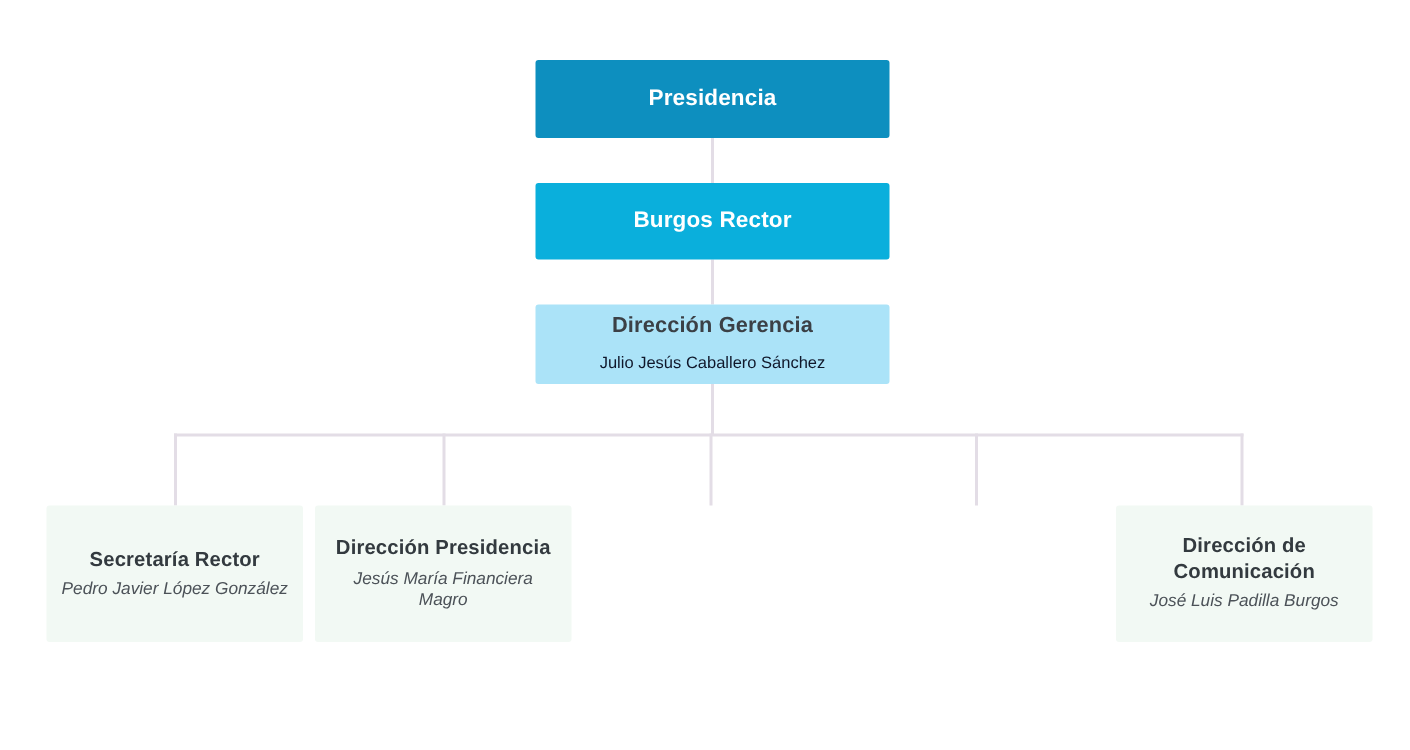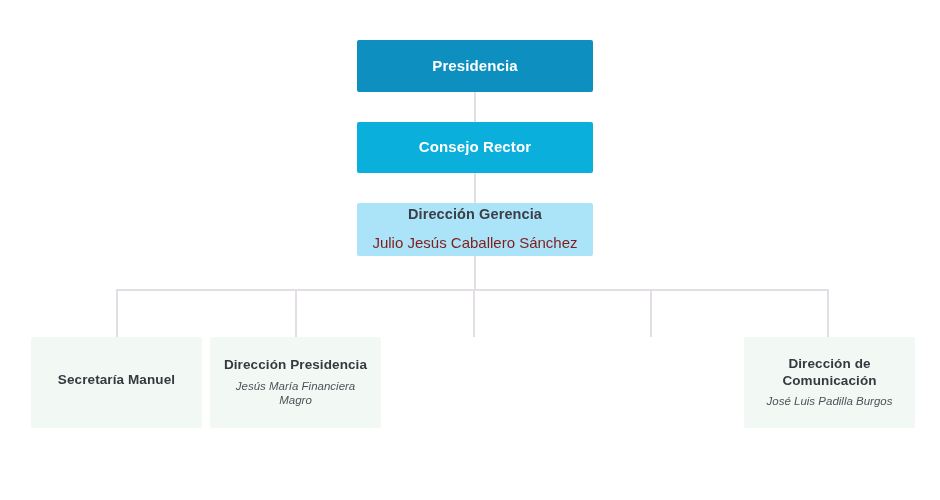--- a/index.html
+++ b/index.html
@@ -71,22 +71,22 @@
     left: 357px; top: 203px;
     width: 236px; height: 53px;
     background: #abe3f8;
   }
   .node-gerencia .node-title {
     color: #3b4046;
     font-size: 14.5px;
     margin-bottom: 10px;
   }
   .node-gerencia .node-person {
-    color: #7f1d1d;
-    font-size: 15px;
+    color: #0f172a;
+    font-size: 11px;
   }
 
   
   .dept {
     top: 337px;
     height: 91px;
     width: 171px;
     background: #f2f9f4;
   }
   .dept .node-title {
@@ -122,30 +122,31 @@
   <div class="conn conn-v" style="left:295px; top:289px; height:48px;"></div>
   <div class="conn conn-v" style="left:473px; top:289px; height:48px;"></div>
   <div class="conn conn-v" style="left:650px; top:289px; height:48px;"></div>
   <div class="conn conn-v" style="left:827px; top:289px; height:48px;"></div>
 
   <div class="node node-presidencia level-top">
     <div class="node-title">Presidencia</div>
   </div>
 
   <div class="node node-consejo level-top">
-    <div class="node-title">Consejo Rector</div>
+    <div class="node-title">Burgos Rector</div>
   </div>
 
   <div class="node node-gerencia">
     <div class="node-title">Dirección Gerencia</div>
     <div class="node-person">Julio Jesús Caballero Sánchez</div>
   </div>
 
   <div class="node dept dept-0">
-    <div class="node-title">Secretaría Manuel</div>
+    <div class="node-title">Secretaría Rector</div>
+    <div class="node-person">Pedro Javier López González</div>
   </div>
 
   <div class="node dept dept-1">
     <div class="node-title">Dirección Presidencia</div>
     <div class="node-person">Jesús María Financiera Magro</div>
   </div>
 
 
 
   <div class="node dept dept-4">

